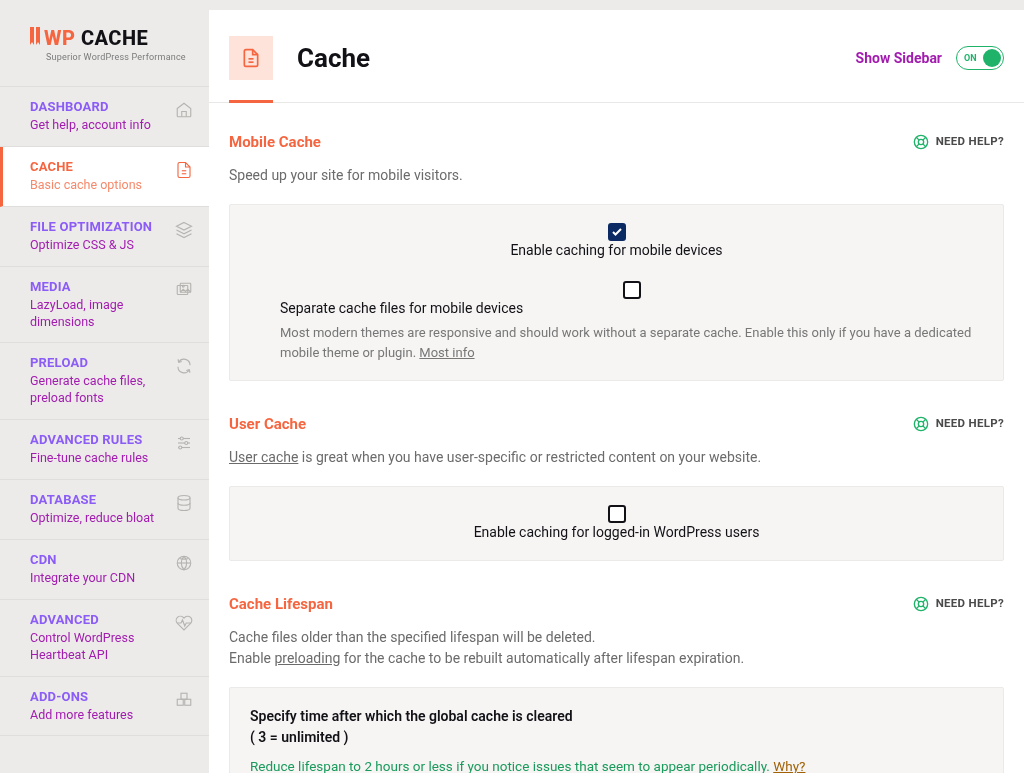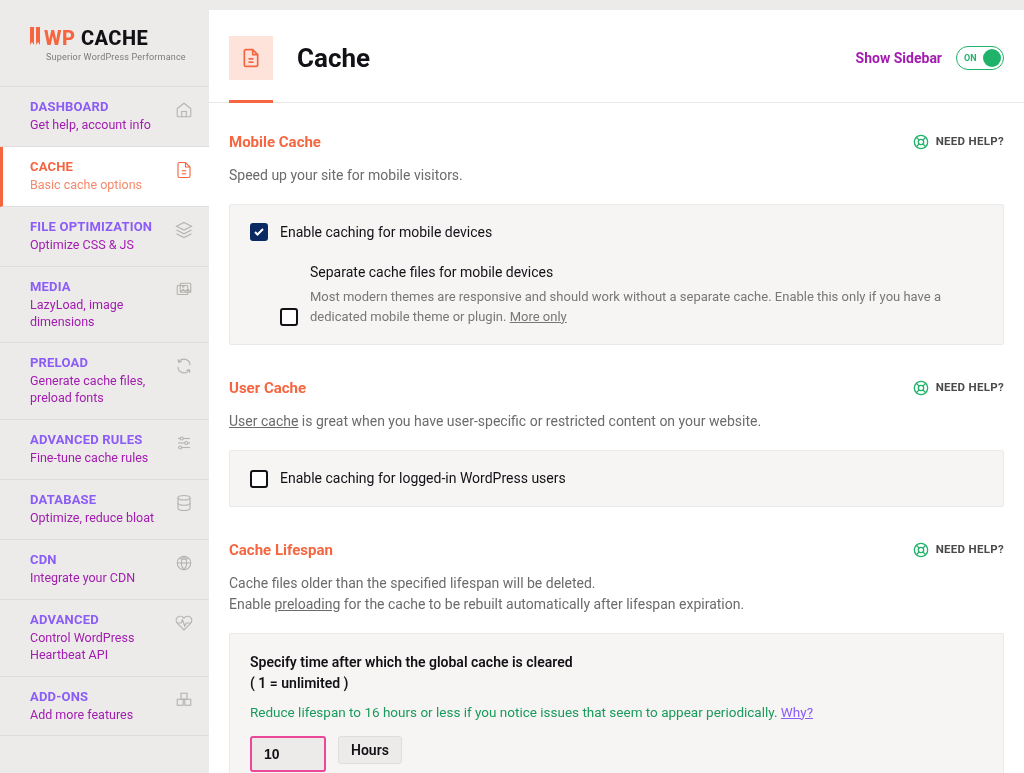--- a/index.html
+++ b/index.html
@@ -182,22 +182,22 @@
 .sect-desc a, .hint a { color: #6b6b6b; text-decoration: underline; }
 .panel {
   background: #f6f5f4;
   border: 1px solid #ebeae8;
   border-radius: 2px;
   padding: 18px 20px;
   margin-bottom: 34px;
 }
 .chk-row {
   display: flex;
-  align-items: flex-end;
-  gap: 12px;
+  align-items: center;
+  flex-direction: column;
 }
 .chk-row + .chk-row { margin-top: 22px; }
 .chk-indent { margin-left: 30px; margin-top: 22px; }
 .chk {
   width: 18px; height: 18px;
   border: 2px solid #121116;
   border-radius: 3px;
   flex-shrink: 0;
   display: flex;
   align-items: center;
@@ -227,21 +227,21 @@
   font-size: 14px;
   font-weight: 600;
   color: #121116;
   line-height: 1.5;
 }
 .hint {
   font-size: 13.5px;
   color: #1a9a5c;
   margin-top: 10px;
 }
-.hint a { color: #8b5cf6; }
+.hint a { color: #a16207; }
 .life-ctrl {
   display: flex;
   gap: 12px;
   margin-top: 16px;
 }
 .life-input {
   width: 76px;
   height: 36px;
   background: #ecebea;
   border: 2px solid #ec4899;
@@ -464,21 +464,21 @@
               </svg>
           </div>
           <div class="chk-body">
             <div class="chk-label">Enable caching for mobile devices</div>
           </div>
         </div>
         <div class="chk-row chk-indent">
           <div class="chk"></div>
           <div class="chk-body">
             <div class="chk-label">Separate cache files for mobile devices</div>
-            <div class="chk-help"><span>Most modern themes are responsive and should work without a separate cache. Enable this only if you have a dedicated mobile theme or plugin. </span><a href="#">More only</a></div>
+            <div class="chk-help"><span>Most modern themes are responsive and should work without a separate cache. Enable this only if you have a dedicated mobile theme or plugin. </span><a href="#">Most info</a></div>
           </div>
         </div>
       </div>
 
       <div class="sect-head">
         <div class="sect-title">User Cache</div>
         <div class="need-help">
           <svg viewBox="0 0 24 24" fill="none" stroke="currentColor" stroke-width="2">
               <circle cx="12" cy="12" r="10"></circle>
               <circle cx="12" cy="12" r="4"></circle>
@@ -513,23 +513,23 @@
             </svg>
           <span class="need-help-txt">NEED HELP?</span>
         </div>
       </div>
       <div class="sect-desc">
         <span>Cache files older than the specified lifespan will be deleted.</span><br>
         <span>Enable </span><a href="#">preloading</a><span> for the cache to be rebuilt automatically after lifespan expiration.</span>
       </div>
       <div class="panel" style="margin-bottom:0;">
         <div class="lifespan-title">
-          <span>Specify time after which the global cache is cleared</span><br><span>( 1 = unlimited )</span>
-        </div>
-        <div class="hint"><span>Reduce lifespan to 16 hours or less if you notice issues that seem to appear periodically. </span><a href="#">Why?</a></div>
+          <span>Specify time after which the global cache is cleared</span><br><span>( 3 = unlimited )</span>
+        </div>
+        <div class="hint"><span>Reduce lifespan to 2 hours or less if you notice issues that seem to appear periodically. </span><a href="#">Why?</a></div>
         <div class="life-ctrl">
           <input class="life-input" value="10" style="">
           <div class="life-select">Hours</div>
         </div>
       </div>
 
     </div>
   </main>
 </div>
 

